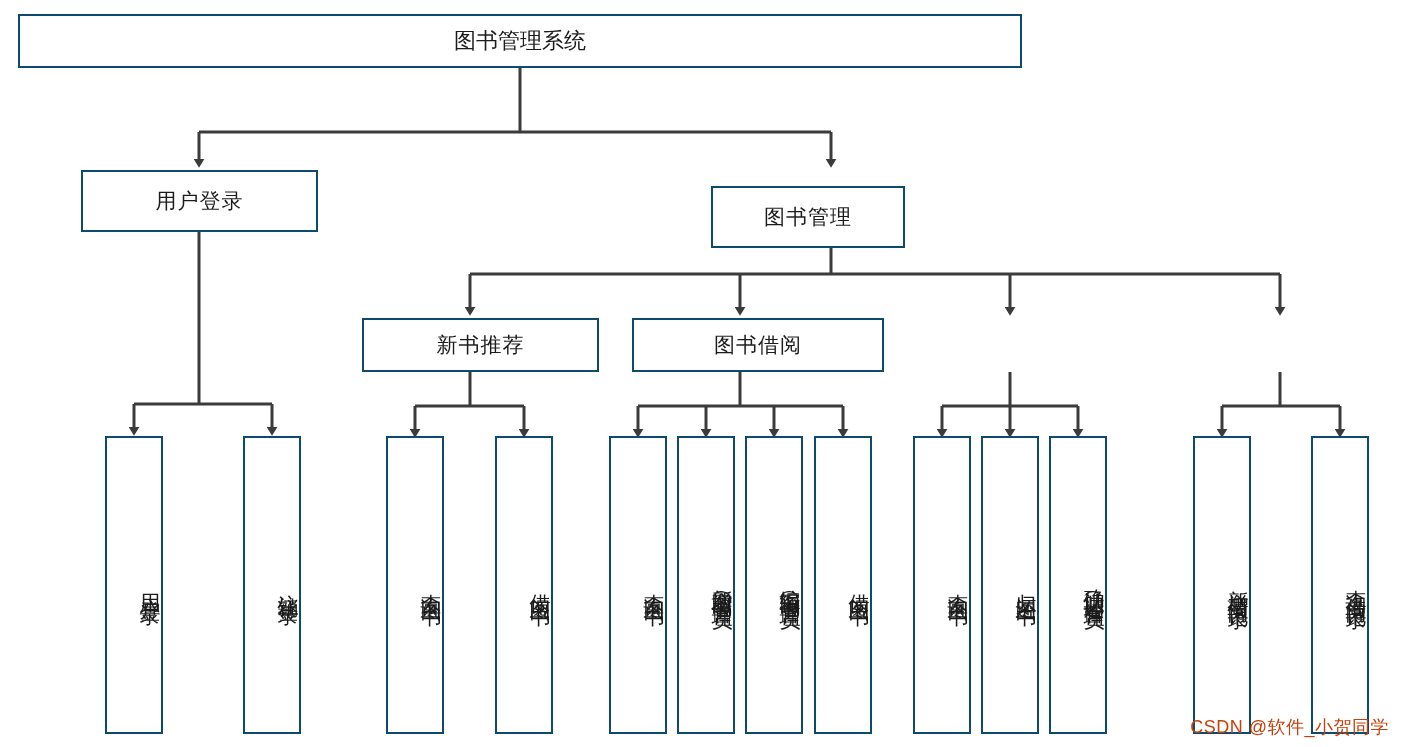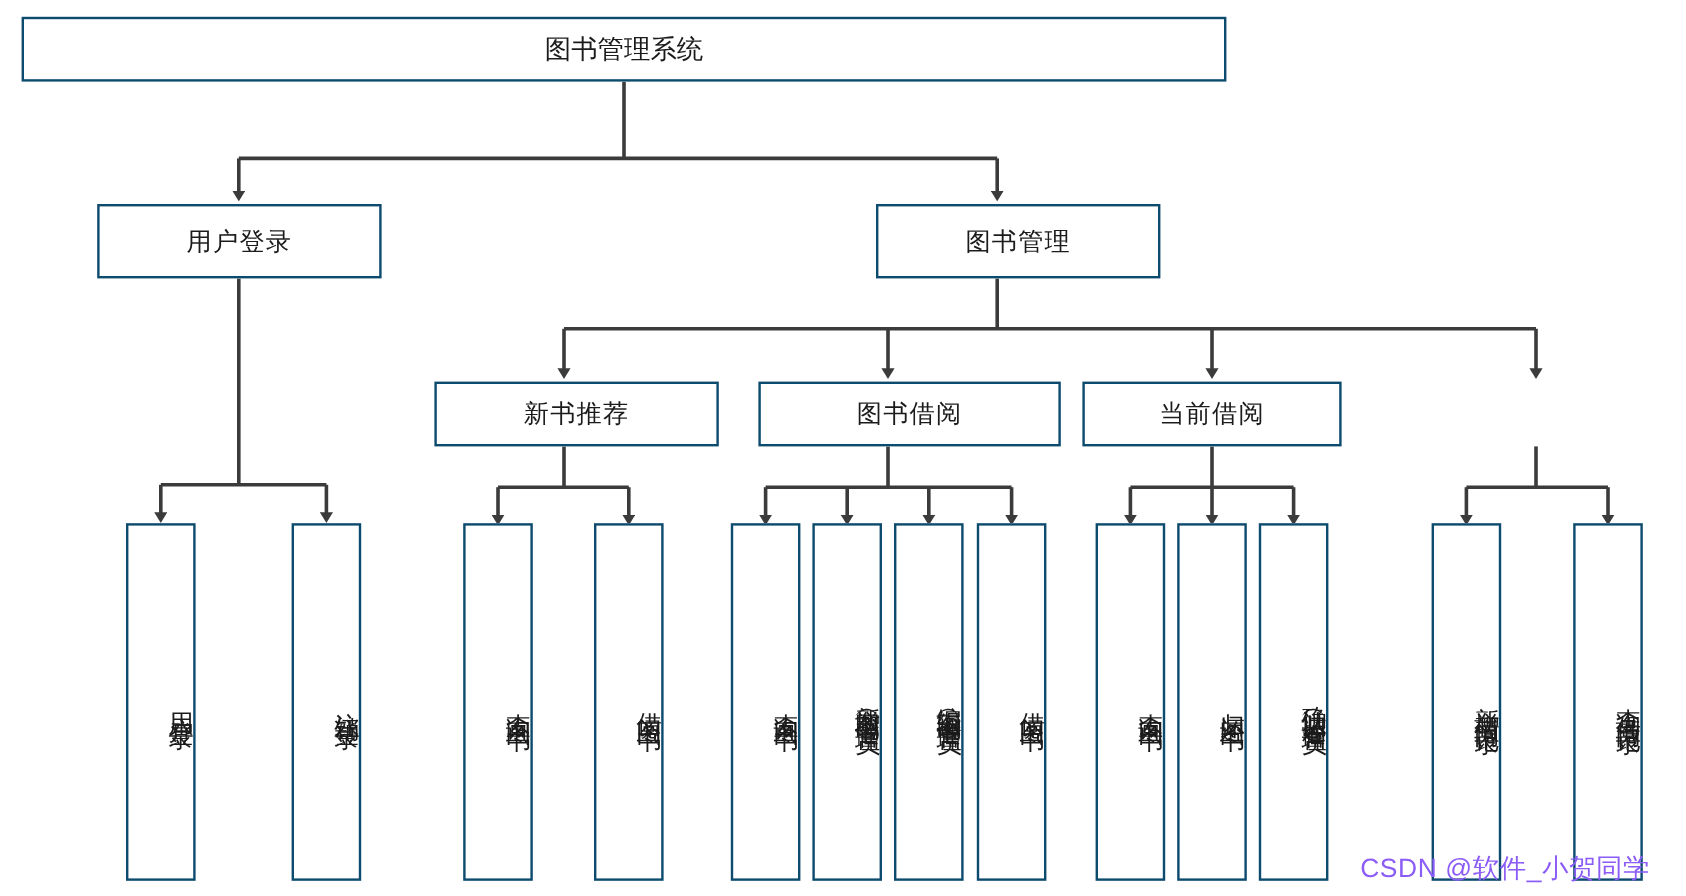--- a/index.html
+++ b/index.html
@@ -57,24 +57,24 @@
     writing-mode: vertical-rl;
     text-orientation: upright;
     line-height: 1.0;
     display: block;
   }
   .node.v.tall .vlabel {
     letter-spacing: 3px;
   }
   #watermark {
     position: absolute;
-    right: 30px;
+    right: 16px;
     bottom: 8px;
-    font-size: 22px;
-    color: #8b5cf6;
+    font-size: 18px;
+    color: #c2410c;
     z-index: 5;
     white-space: nowrap;
     letter-spacing: 0.5px;
   }
 </style>
 </head>
 <body>
 
 <div id="canvas">
 
@@ -128,32 +128,29 @@
     </g>
   </svg>
 
   <div class="node root" style="left:18px; top:14px; width:1004px; height:54px;">
     <span>图书管理系统</span>
   </div>
 
   <div class="node h" style="left:81px; top:170px; width:237px; height:62px;">
     <span>用户登录</span>
   </div>
-  <div class="node h" style="left:711px; top:170px; width:237px; height:62px;margin-left:19px;">
+  <div class="node h" style="left:711px; top:186px; width:194px; height:62px;">
     <span>图书管理</span>
   </div>
 
   <div class="node h" style="left:362px; top:318px; width:237px; height:54px;">
     <span>新书推荐</span>
   </div>
   <div class="node h" style="left:632px; top:318px; width:252px; height:54px;">
     <span>图书借阅</span>
-  </div>
-  <div class="node h" style="left:902px; top:318px; width:216px; height:54px;">
-    <span>当前借阅</span>
   </div>
 
   <div class="node v" style="left:105px; top:436px; width:58px; height:298px;">
     <span class="vlabel">用户登录</span>
   </div>
   <div class="node v" style="left:243px; top:436px; width:58px; height:298px;">
     <span class="vlabel">注销登录</span>
   </div>
 
   <div class="node v" style="left:386px; top:436px; width:58px; height:298px;">

